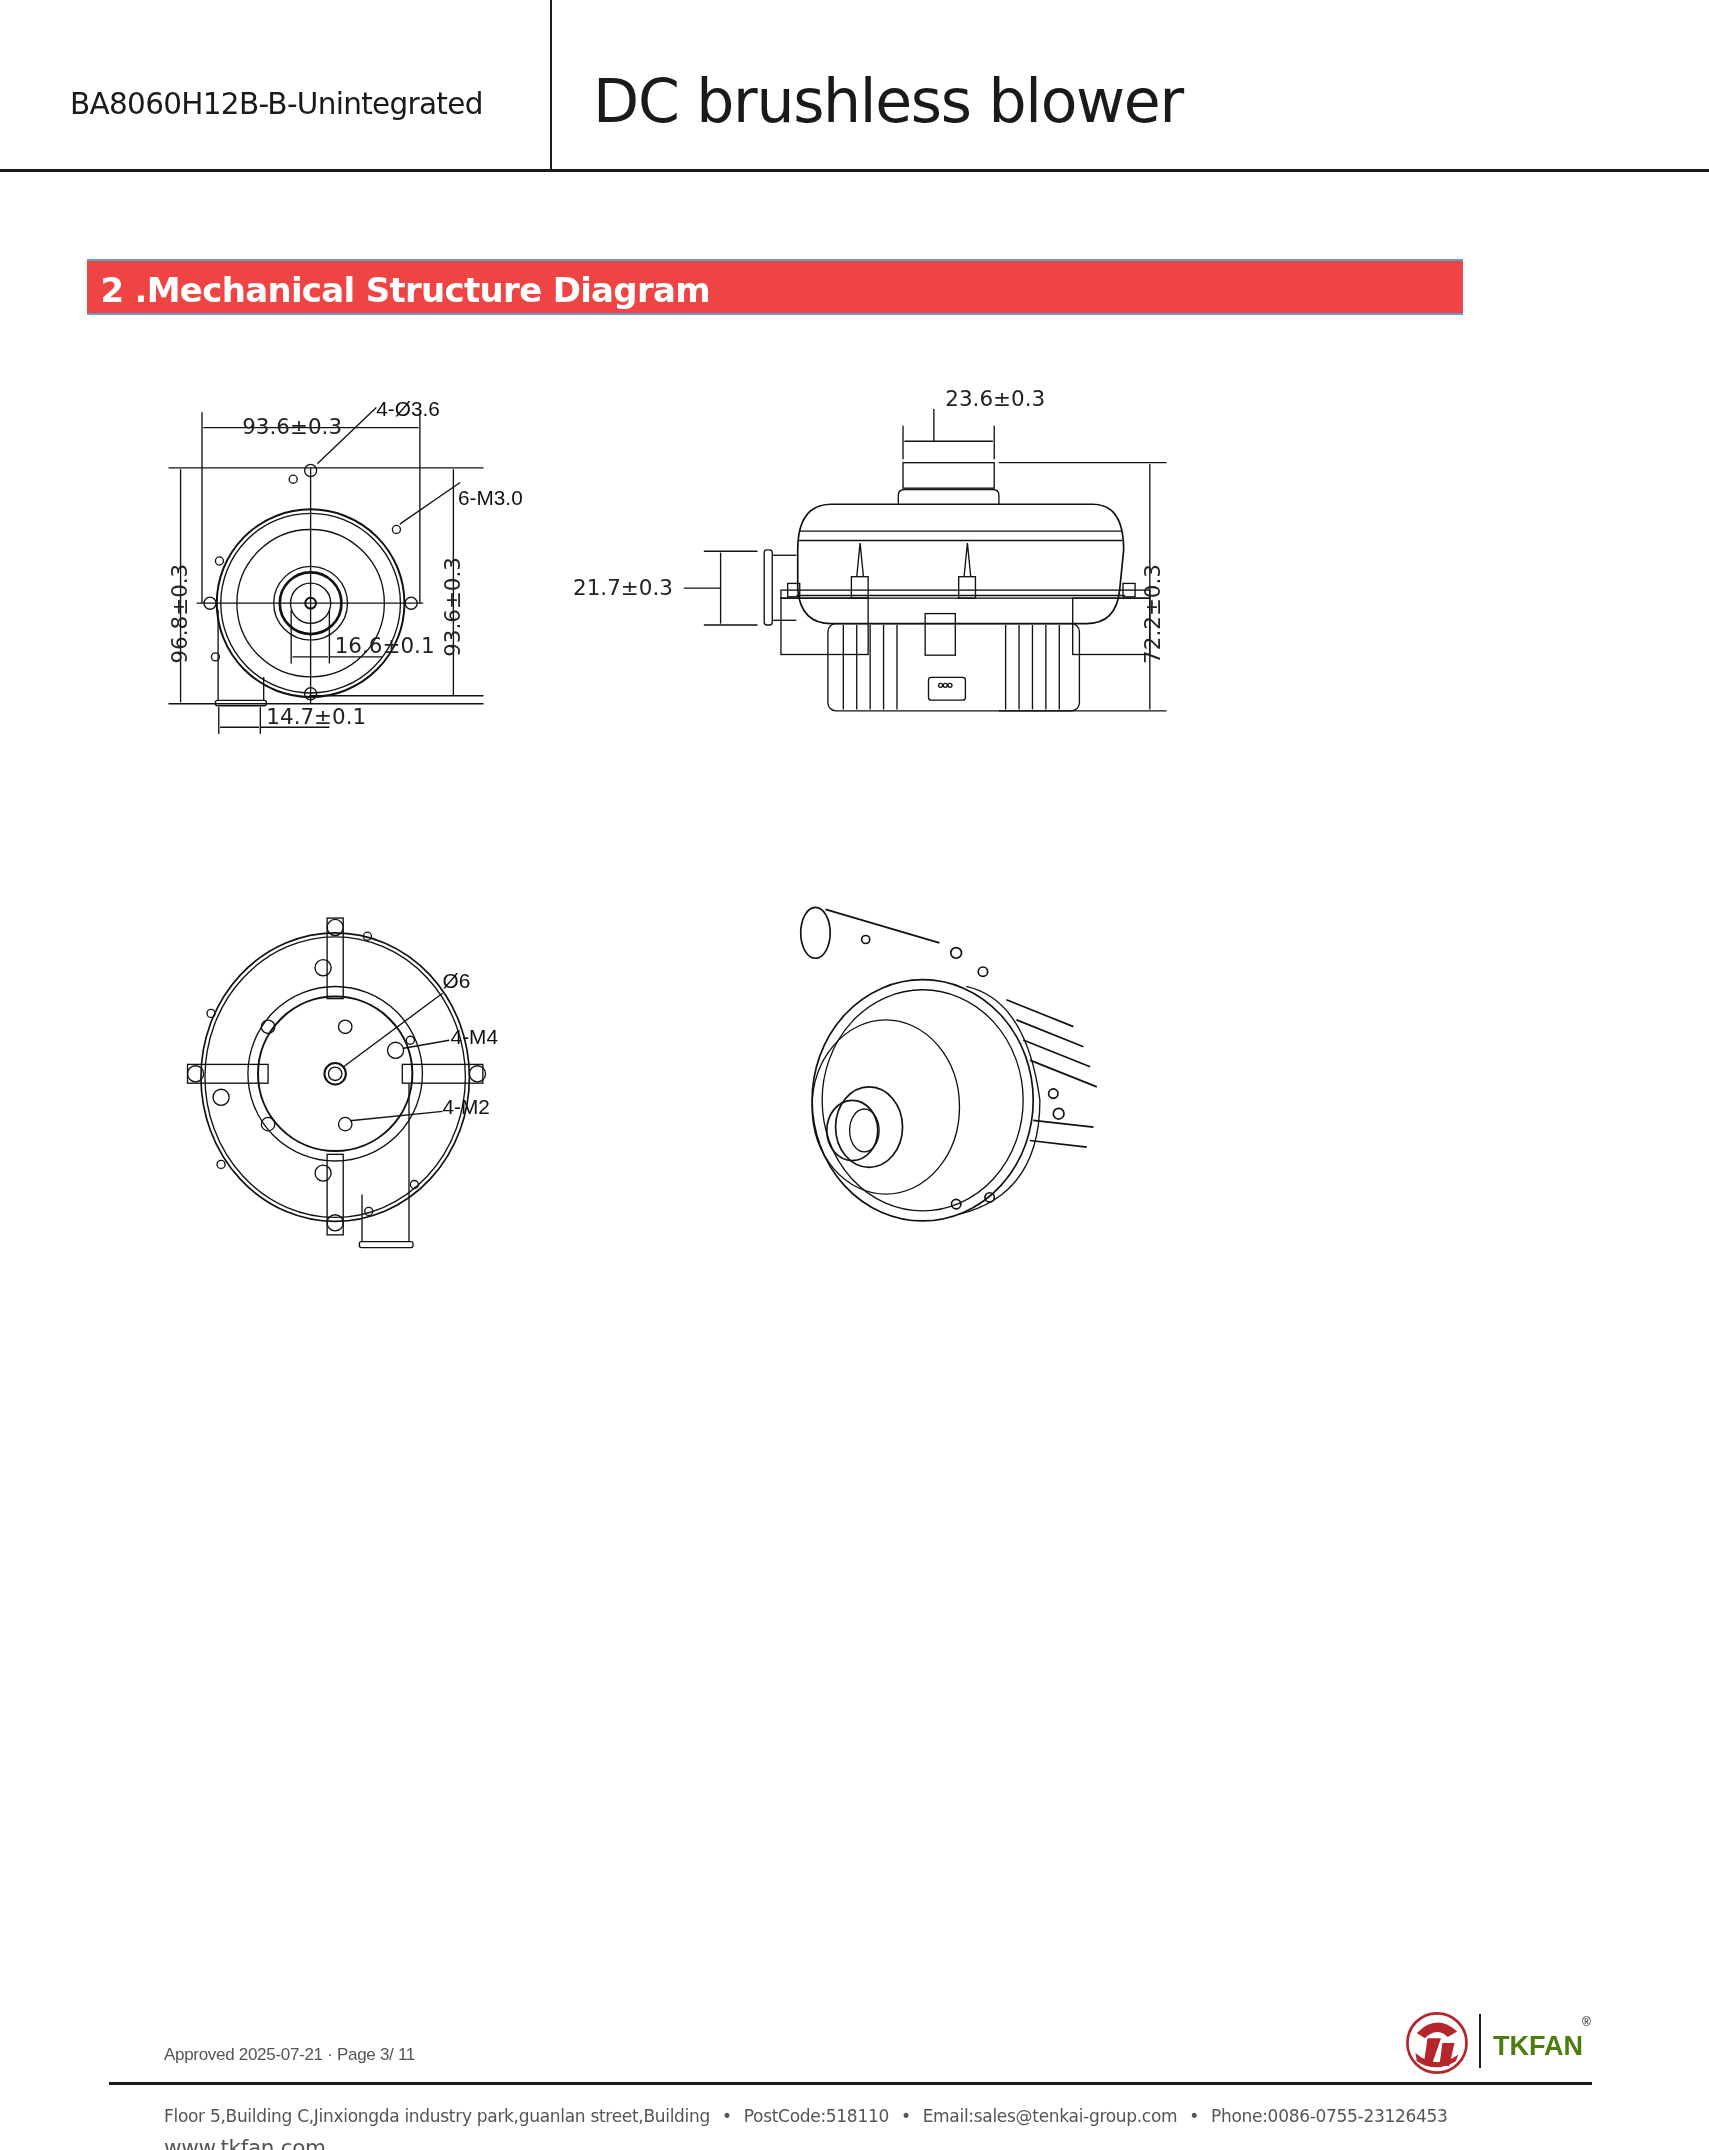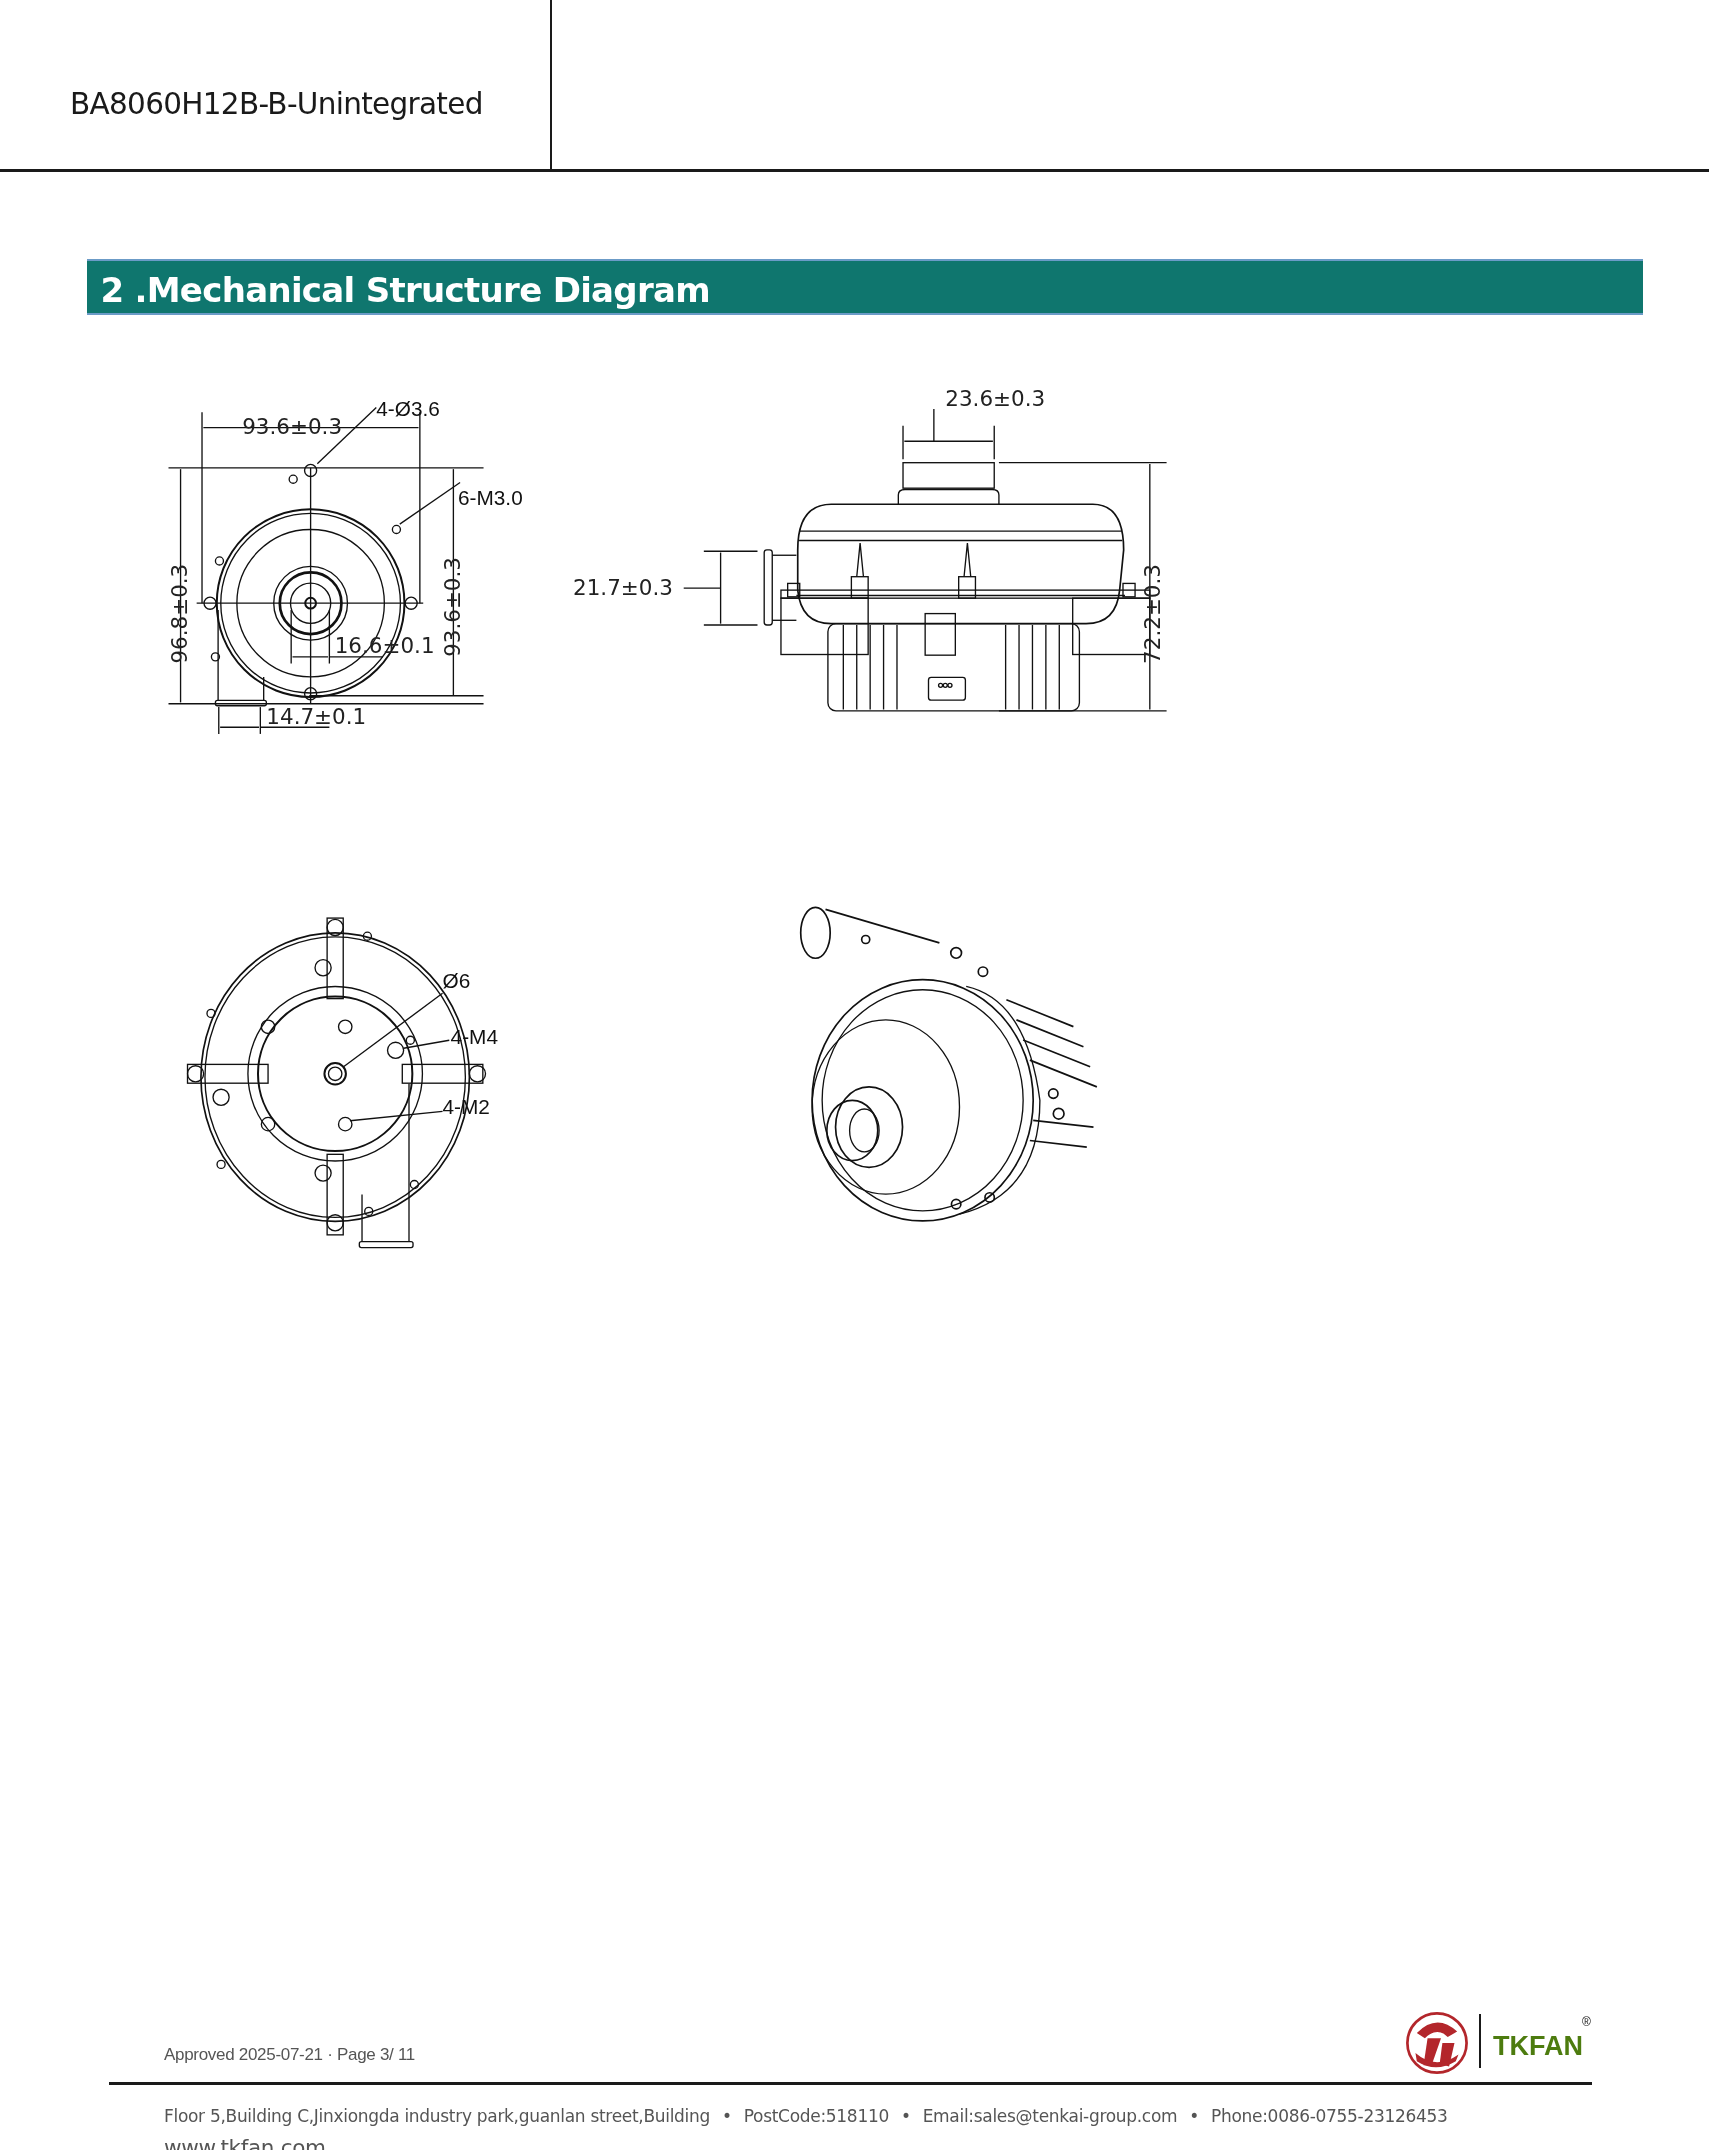--- a/index.html
+++ b/index.html
@@ -6,21 +6,21 @@
   body { width:1709px; height:2151px; position:relative; overflow:hidden; font-family:"Liberation Sans", sans-serif; color:#1a1a1a; }
 
   
   .hdr { position:absolute; left:0; top:0; width:1709px; height:172px; }
   .hdr-rule { position:absolute; left:0; top:169px; width:1709px; height:2.7px; background:#1a1a1a; }
   .hdr-divider { position:absolute; left:550px; top:0; width:2px; height:170px; background:#1a1a1a; }
   .model { position:absolute; left:70px; top:87px; font-size:29.5px; font-family:"DejaVu Sans", sans-serif; letter-spacing:-0.7px; color:#1a1a1a; }
   .title { position:absolute; left:593px; top:66px; font-size:60px; font-family:"DejaVu Sans", sans-serif; letter-spacing:-1.3px; color:#1a1a1a; }
 
   
-  .banner { position:absolute; left:87px; top:259px; width:1556px; height:56px; background:#0f766e; border-top:2px solid #6b9bc7; border-bottom:2px solid #6b9bc7; box-sizing:border-box; }
+  .banner { position:absolute; left:87px; top:259px; width:1376px; height:56px; background:#ef4444; border-top:2px solid #6b9bc7; border-bottom:2px solid #6b9bc7; box-sizing:border-box; }
   .banner-text { position:absolute; left:13.4px; top:9.4px; font-size:34px; font-weight:bold; color:#ffffff; font-family:"DejaVu Sans", sans-serif; letter-spacing:-0.7px; }
 
   
   .drawing { position:absolute; }
   .drawing svg { display:block; }
   .dimlabel { font-family:"DejaVu Sans", sans-serif; font-size:32px; fill:#222; }
   .calllabel { font-family:"Liberation Sans", sans-serif; font-size:31px; fill:#111; }
 
   
   .approved { position:absolute; left:164px; top:2045px; font-size:17px; color:#555; font-family:Liberation Sans, sans-serif; letter-spacing:-0.3px; }
@@ -33,20 +33,21 @@
   .logo-bar { position:absolute; left:77px; top:8px; width:2px; height:54px; background:#1a1a1a; }
   .logo-text { position:absolute; left:91px; top:25px; font-size:27px; font-weight:bold; font-family:"Liberation Sans", sans-serif; color:#4d7c0f; }
   .logo-reg { position:absolute; left:180px; top:9.4px; font-size:12px; font-family:"Liberation Sans", sans-serif; color:#111; }
 </style>
 </head>
 <body>
 
 <div class="hdr">
   <div class="model">BA8060H12B-B-Unintegrated</div>
   <div class="hdr-divider"></div>
+  <div class="title">DC brushless blower</div>
   <div class="hdr-rule"></div>
 </div>
 
 <div class="banner">
   <div class="banner-text">2 .Mechanical Structure Diagram</div>
 </div>
 
 <div class="drawing" style="left:148px; top:382px;">
   <svg width="470" height="429" viewBox="0 0 700 640" xmlns="http://www.w3.org/2000/svg">
     <g fill="none" stroke="#111" stroke-width="2">

